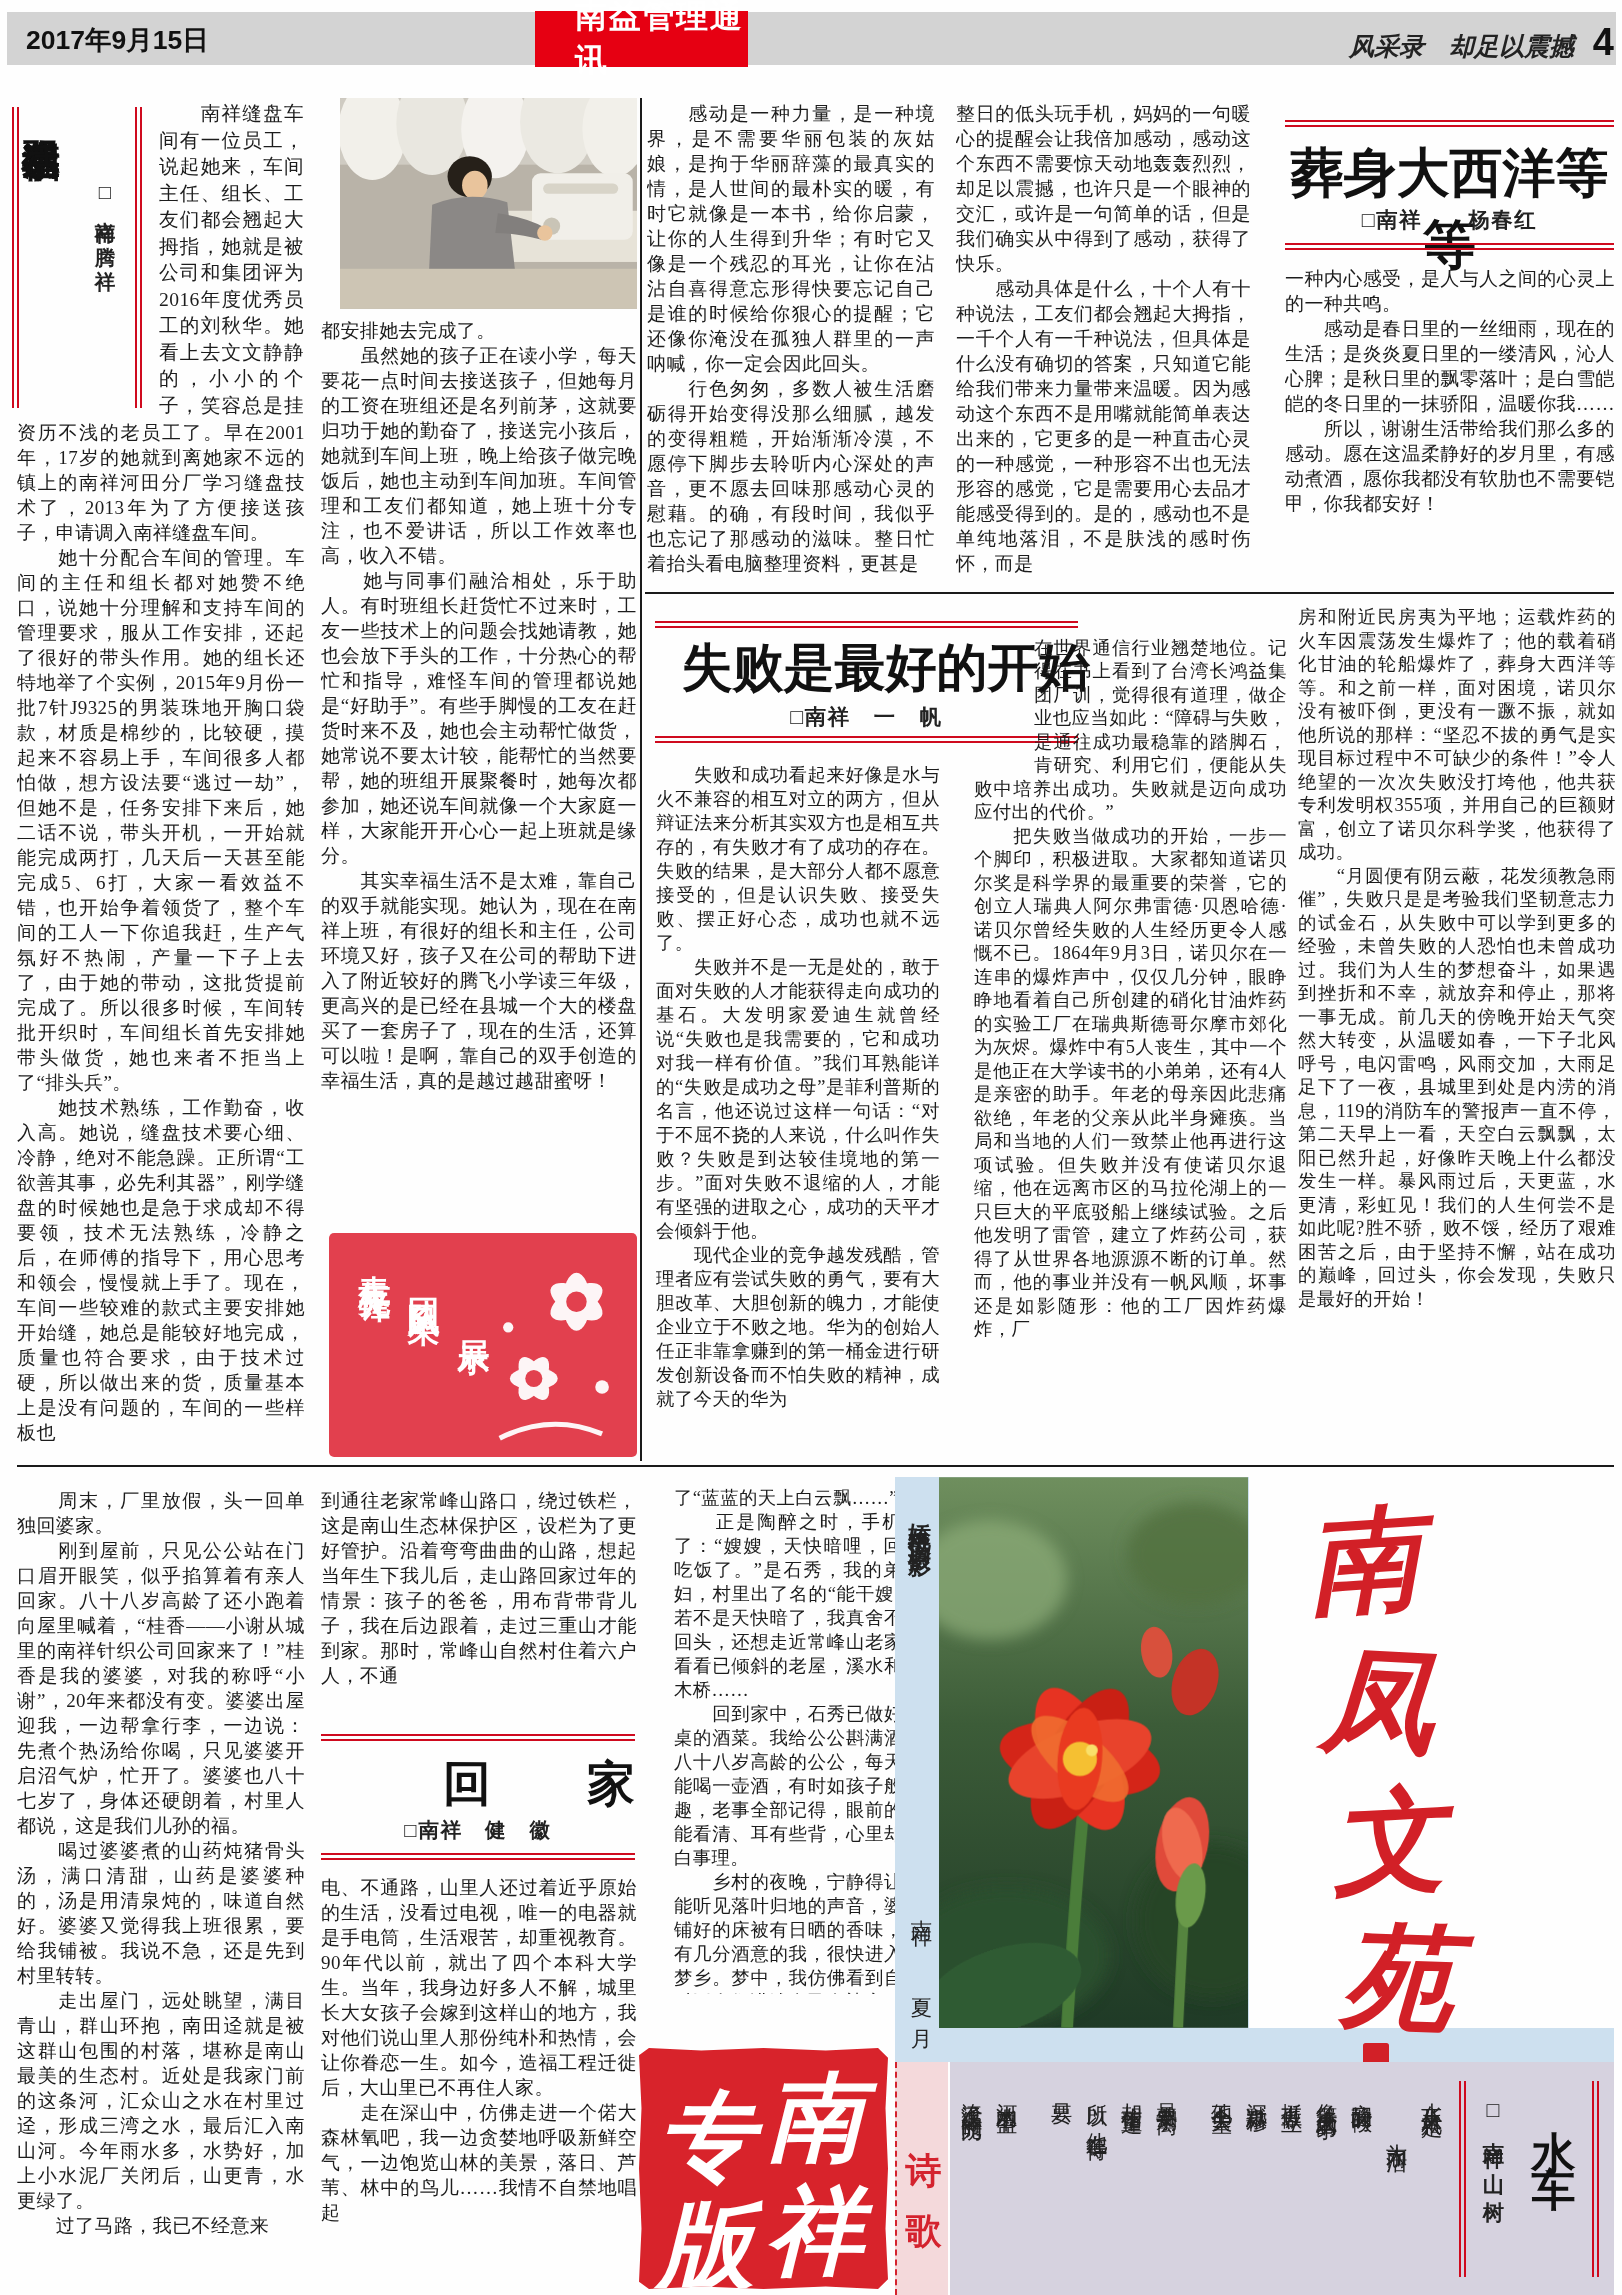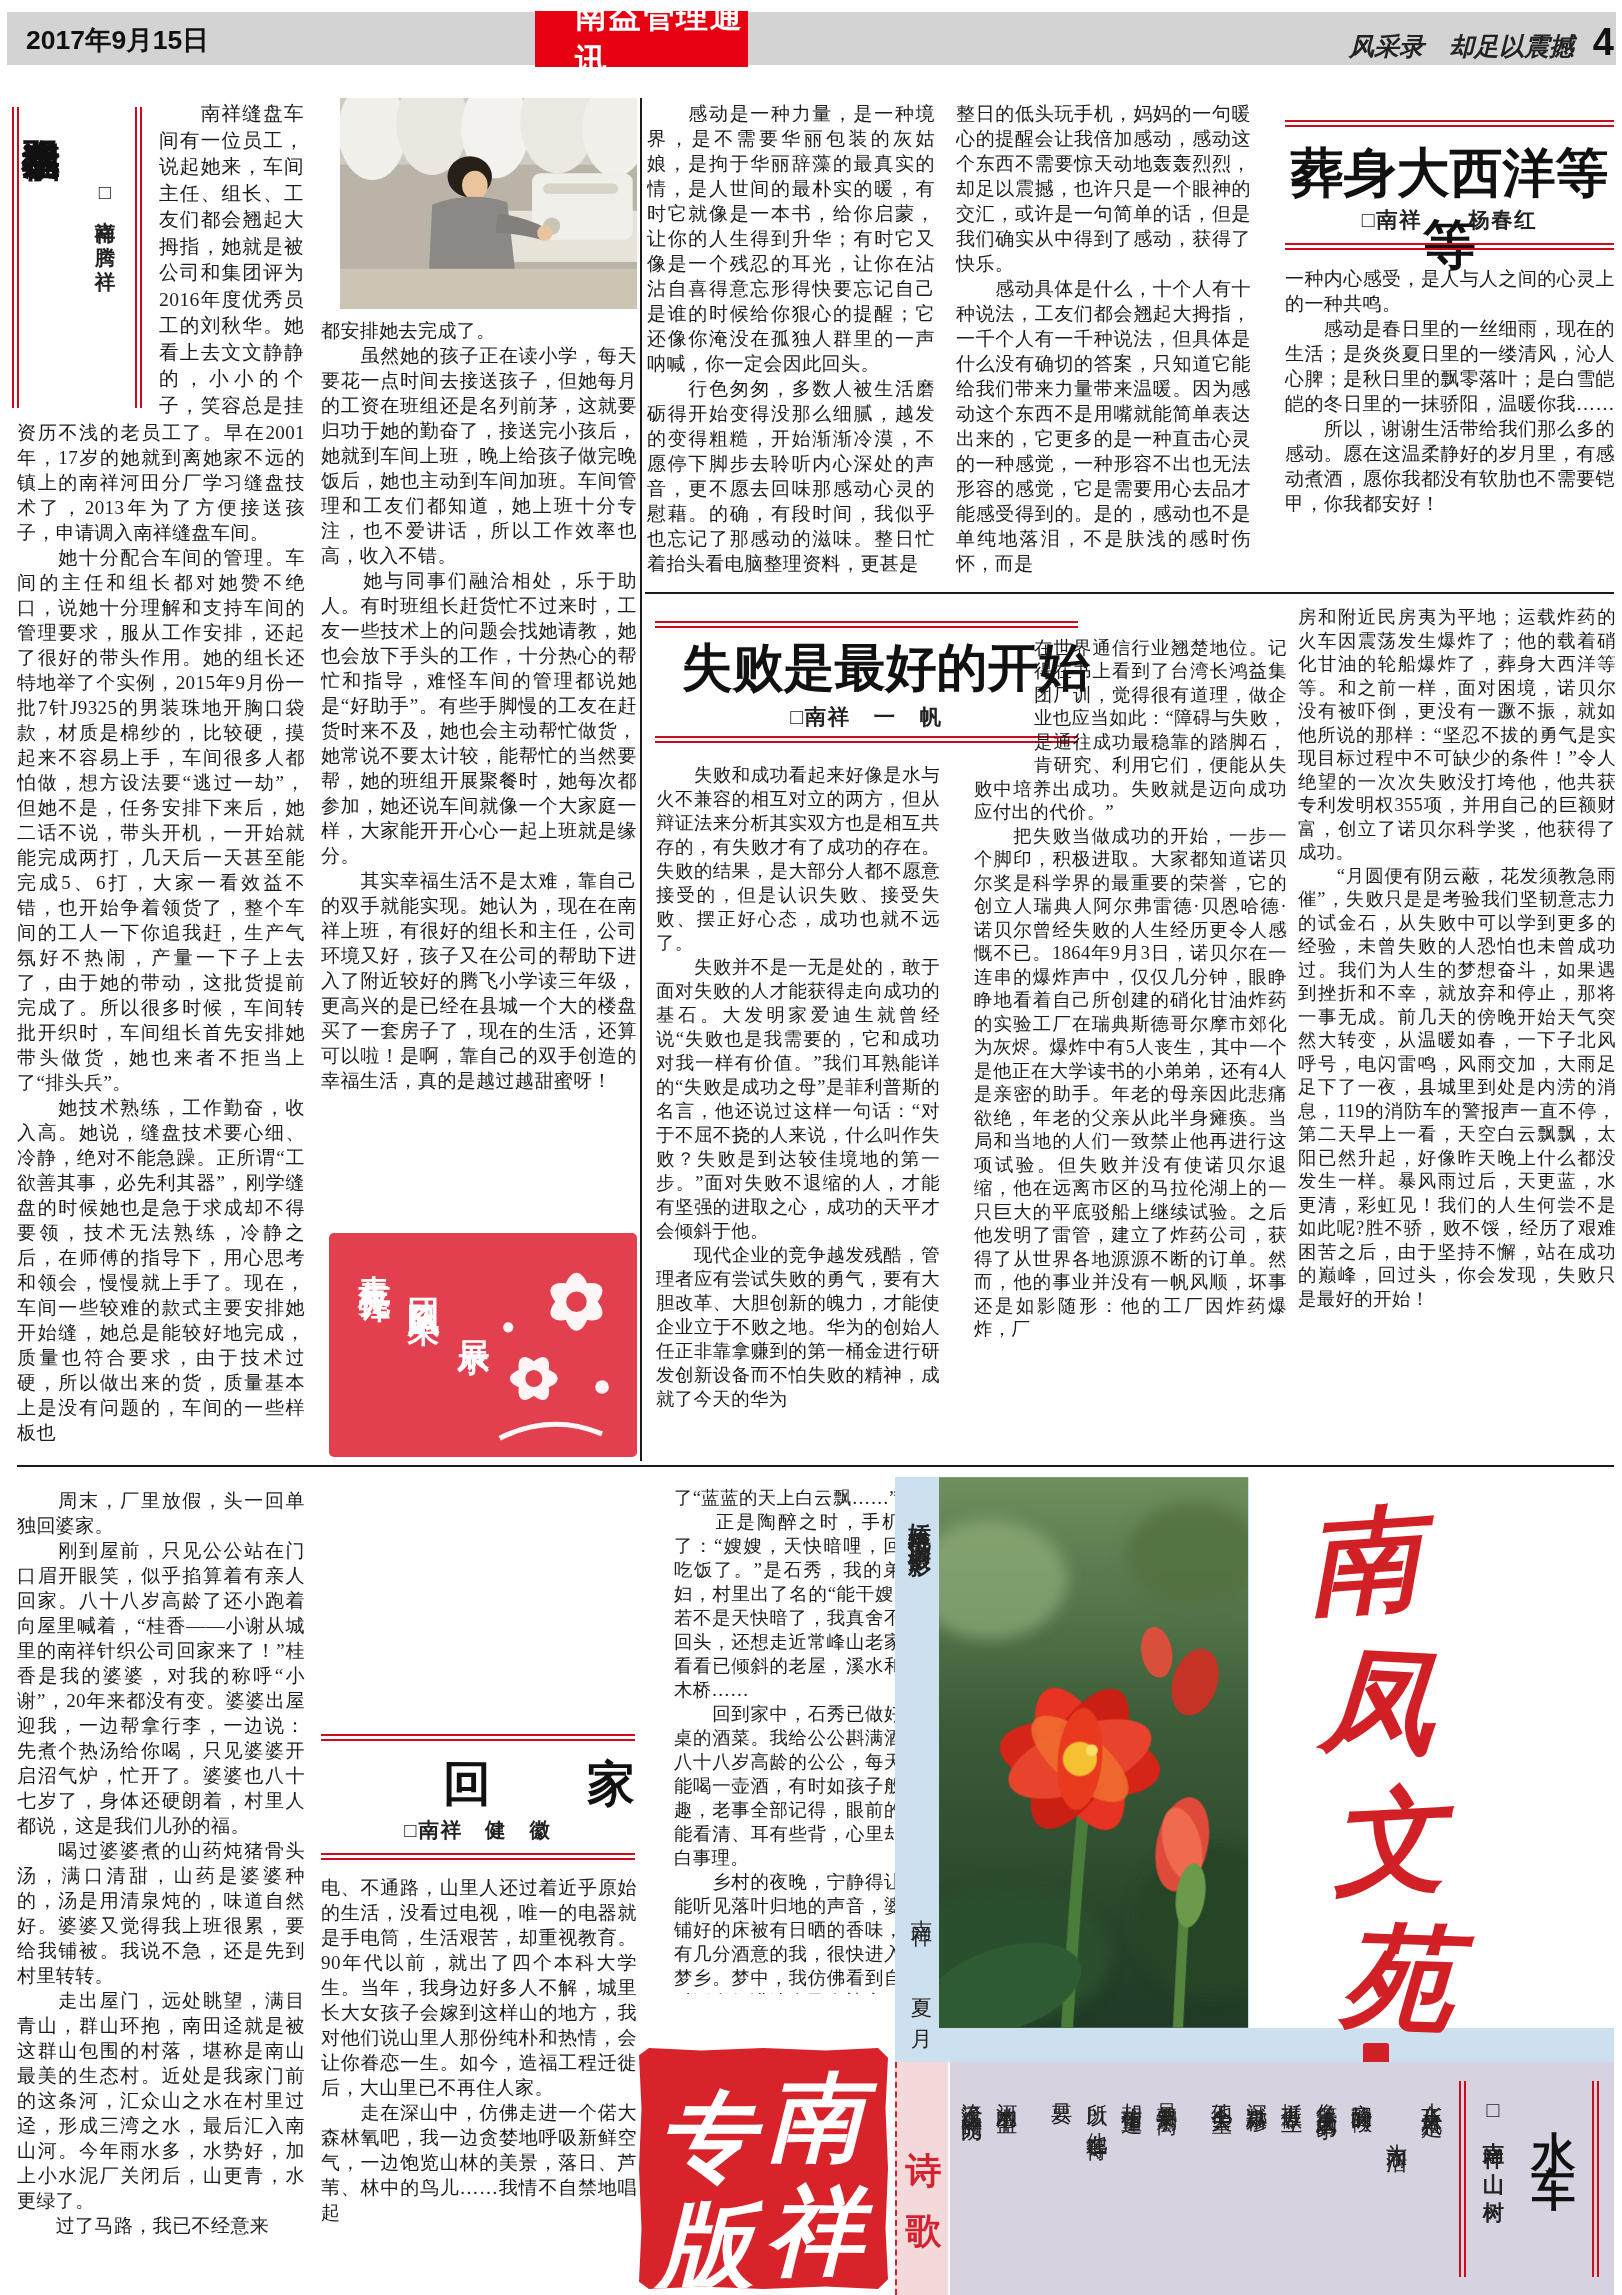--- a/index.html
+++ b/index.html
@@ -129,20 +129,21 @@
   <div class="abs body-text" style="left:1298px;top:606px;width:318px;height:854px;font-size:18.4px;line-height:23.5px;">房和附近民房夷为平地；运载炸药的火车因震荡发生爆炸了；他的载着硝化甘油的轮船爆炸了，葬身大西洋等等。和之前一样，面对困境，诺贝尔没有被吓倒，更没有一蹶不振，就如他所说的那样：“坚忍不拔的勇气是实现目标过程中不可缺少的条件！”令人绝望的一次次失败没打垮他，他共获专利发明权355项，并用自己的巨额财富，创立了诺贝尔科学奖，他获得了成功。
 　　“月圆便有阴云蔽，花发须教急雨催”，失败只是是考验我们坚韧意志力的试金石，从失败中可以学到更多的经验，未曾失败的人恐怕也未曾成功过。我们为人生的梦想奋斗，如果遇到挫折和不幸，就放弃和停止，那将一事无成。前几天的傍晚开始天气突然大转变，从温暖如春，一下子北风呼号，电闪雷鸣，风雨交加，大雨足足下了一夜，县城里到处是内涝的消息，119的消防车的警报声一直不停，第二天早上一看，天空白云飘飘，太阳已然升起，好像昨天晚上什么都没发生一样。暴风雨过后，天更蓝，水更清，彩虹见！我们的人生何尝不是如此呢?胜不骄，败不馁，经历了艰难困苦之后，由于坚持不懈，站在成功的巅峰，回过头，你会发现，失败只是最好的开始！</div>
 
   <div class="abs blackline-h" style="left:17px;top:1465px;width:1597px;"></div>
 
   <div class="abs body-text" style="left:17px;top:1488px;width:288px;height:808px;">　　周末，厂里放假，头一回单独回婆家。
 　　刚到屋前，只见公公站在门口眉开眼笑，似乎掐算着有亲人回家。八十八岁高龄了还小跑着向屋里喊着，“桂香——小谢从城里的南祥针织公司回家来了！”桂香是我的婆婆，对我的称呼“小谢”，20年来都没有变。婆婆出屋迎我，一边帮拿行李，一边说：先煮个热汤给你喝，只见婆婆开启沼气炉，忙开了。婆婆也八十七岁了，身体还硬朗着，村里人都说，这是我们儿孙的福。
 　　喝过婆婆煮的山药炖猪骨头汤，满口清甜，山药是婆婆种的，汤是用清泉炖的，味道自然好。婆婆又觉得我上班很累，要给我铺被。我说不急，还是先到村里转转。
 　　走出屋门，远处眺望，满目青山，群山环抱，南田迳就是被这群山包围的村落，堪称是南山最美的生态村。近处是我家门前的这条河，汇众山之水在村里过迳，形成三湾之水，最后汇入南山河。今年雨水多，水势好，加上小水泥厂关闭后，山更青，水更绿了。
 　　过了马路，我已不经意来</div>
+  <div class="abs body-text" style="left:321px;top:1488px;width:316px;height:241px;font-size:19px;line-height:25px;">到通往老家常峰山路口，绕过铁栏，这是南山生态林保护区，设栏为了更好管护。沿着弯弯曲曲的山路，想起当年生下我儿后，走山路回家过年的情景：孩子的爸爸，用布背带背儿子，我在后边跟着，走过三重山才能到家。那时，常峰山自然村住着六户人，不通</div>
 
   <div class="abs hrule2" style="left:321px;top:1734px;width:314px;"></div>
   <div class="abs art-title" style="left:321px;top:1752px;width:314px;text-align:right;font-size:48px;">回　　家</div>
   <div class="abs byline" style="left:321px;top:1816px;width:314px;text-align:center;font-size:20.5px;">□南祥　健　徽</div>
   <div class="abs hrule2" style="left:321px;top:1853px;width:314px;"></div>
 
   <div class="abs body-text" style="left:321px;top:1875px;width:316px;height:418px;font-size:19px;line-height:25px;">电、不通路，山里人还过着近乎原始的生活，没看过电视，唯一的电器就是手电筒，生活艰苦，却重视教育。90年代以前，就出了四个本科大学生。当年，我身边好多人不解，城里长大女孩子会嫁到这样山的地方，我对他们说山里人那份纯朴和热情，会让你眷恋一生。如今，造福工程迁徙后，大山里已不再住人家。
 　　走在深山中，仿佛走进一个偌大森林氧吧，我一边贪婪地呼吸新鲜空气，一边饱览山林的美景，落日、芦苇、林中的鸟儿……我情不自禁地唱起</div>
   <div class="abs body-text" style="left:642px;top:1486px;width:248px;height:508px;font-size:18.4px;line-height:24px;margin-left:32px;">了“蓝蓝的天上白云飘……”
 　　正是陶醉之时，手机响了：“嫂嫂，天快暗哩，回家吃饭了。”是石秀，我的弟媳妇，村里出了名的“能干嫂”，若不是天快暗了，我真舍不得回头，还想走近常峰山老家，看看已倾斜的老屋，溪水和独木桥……

